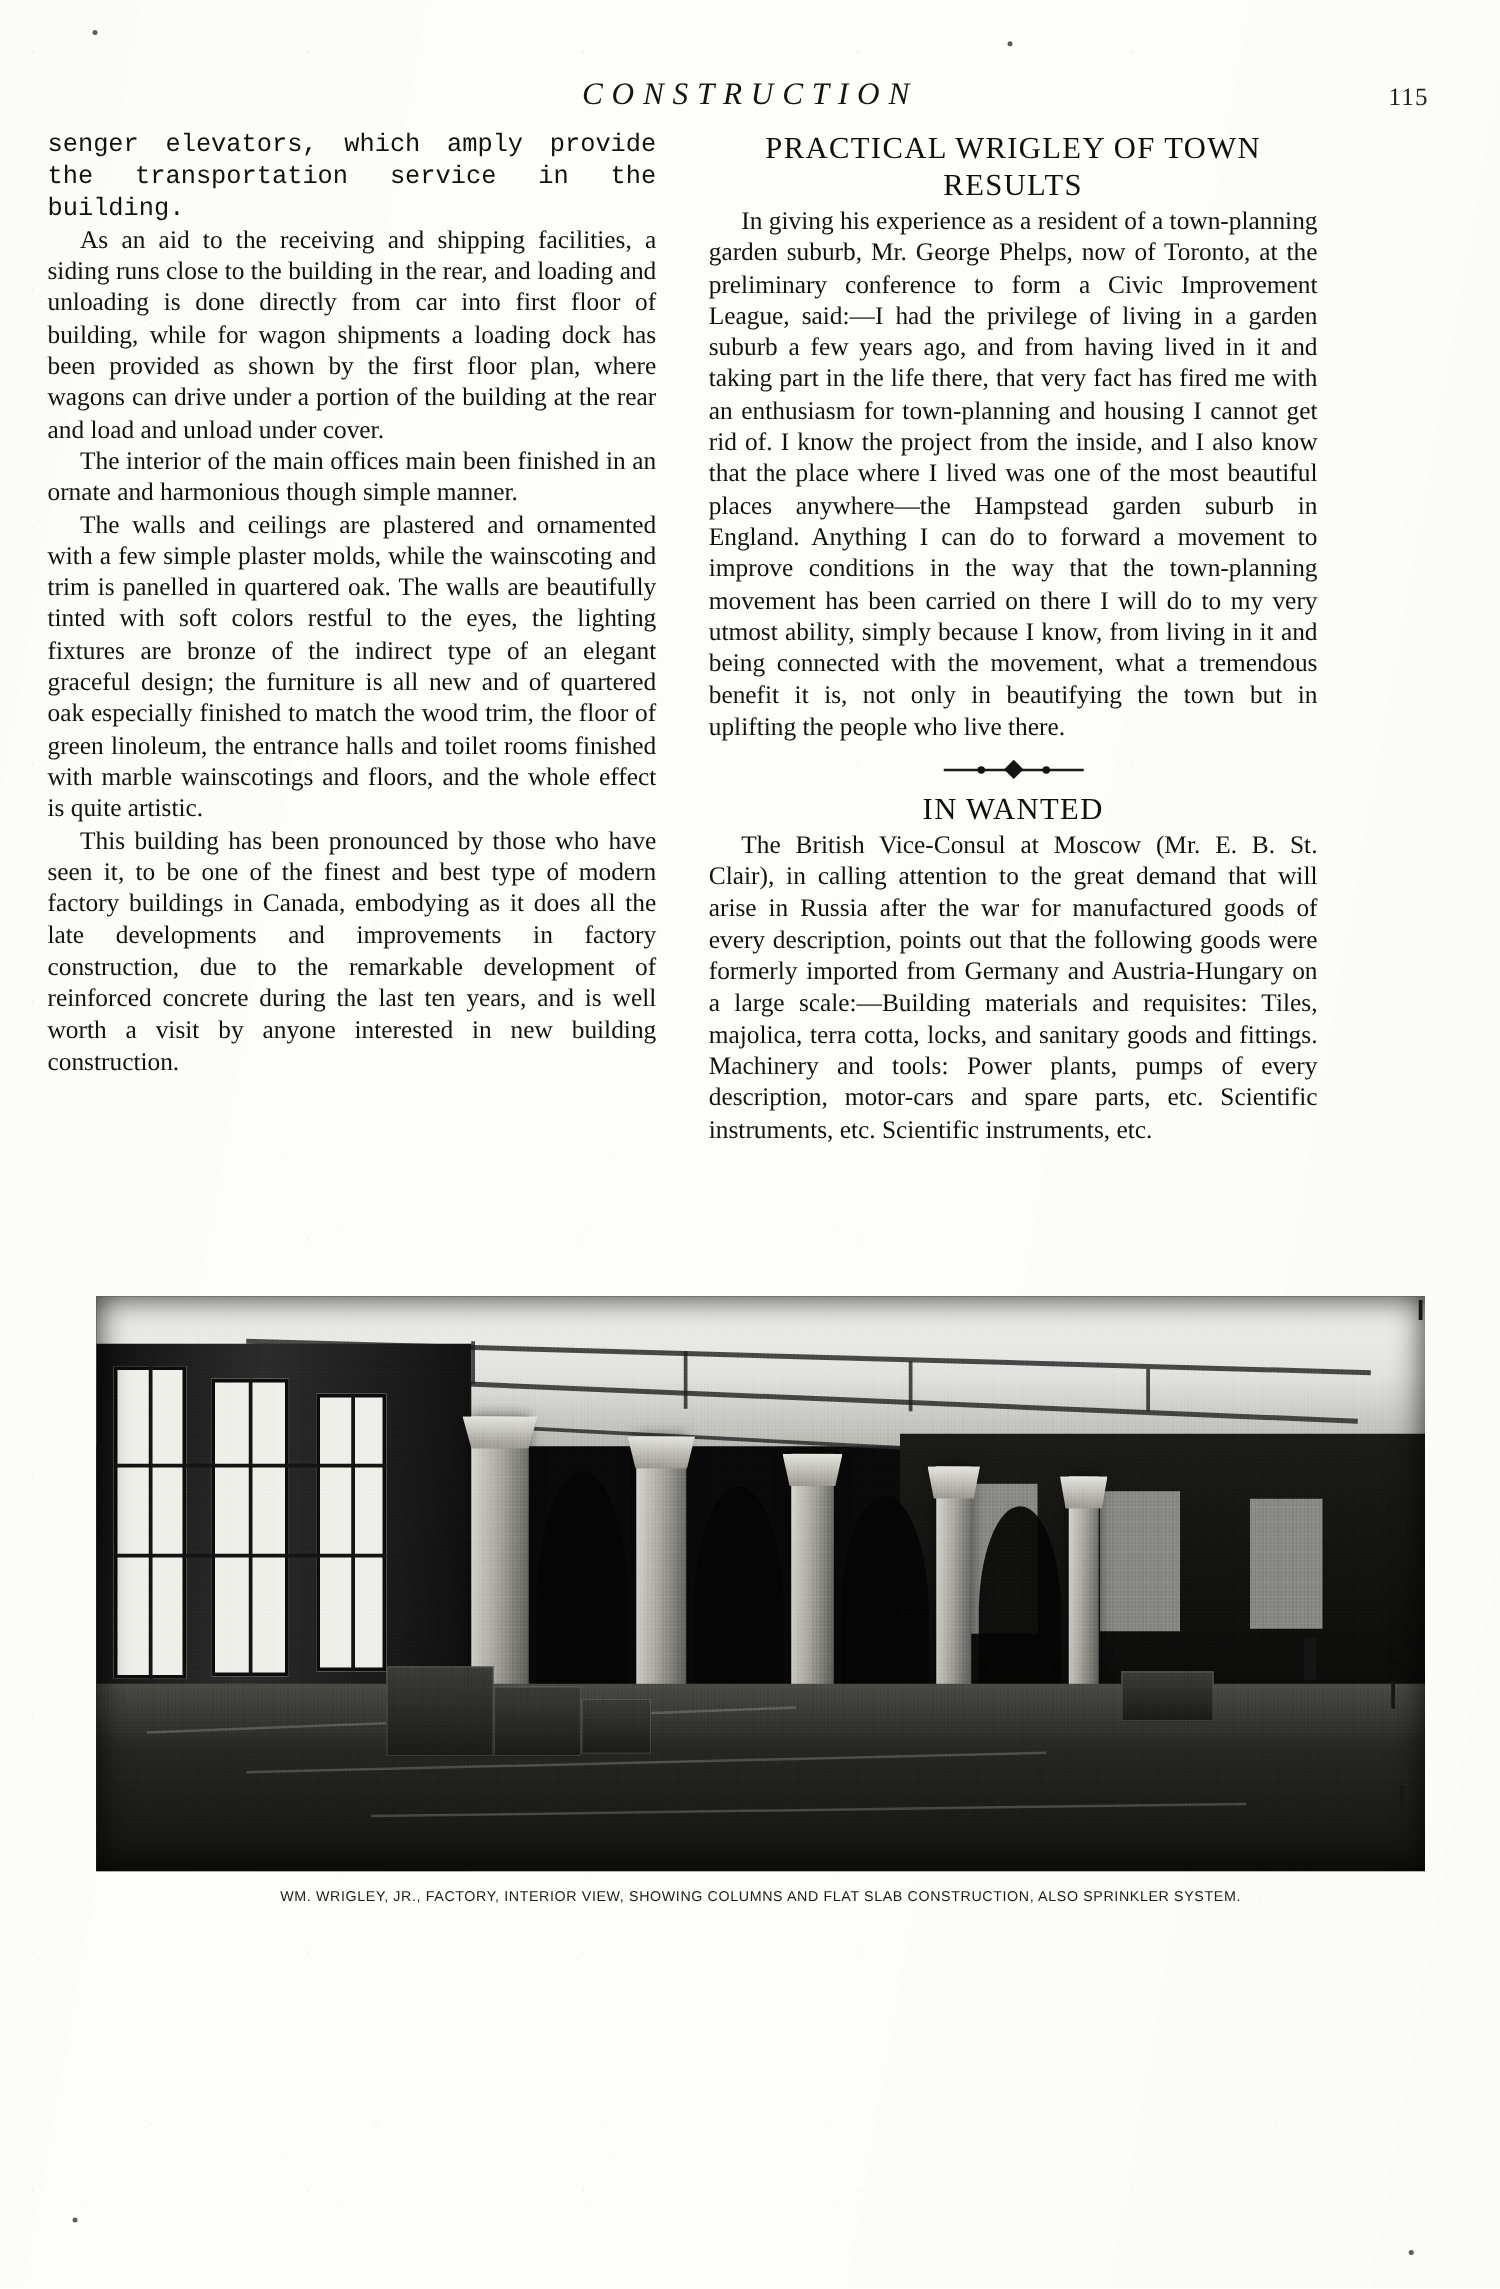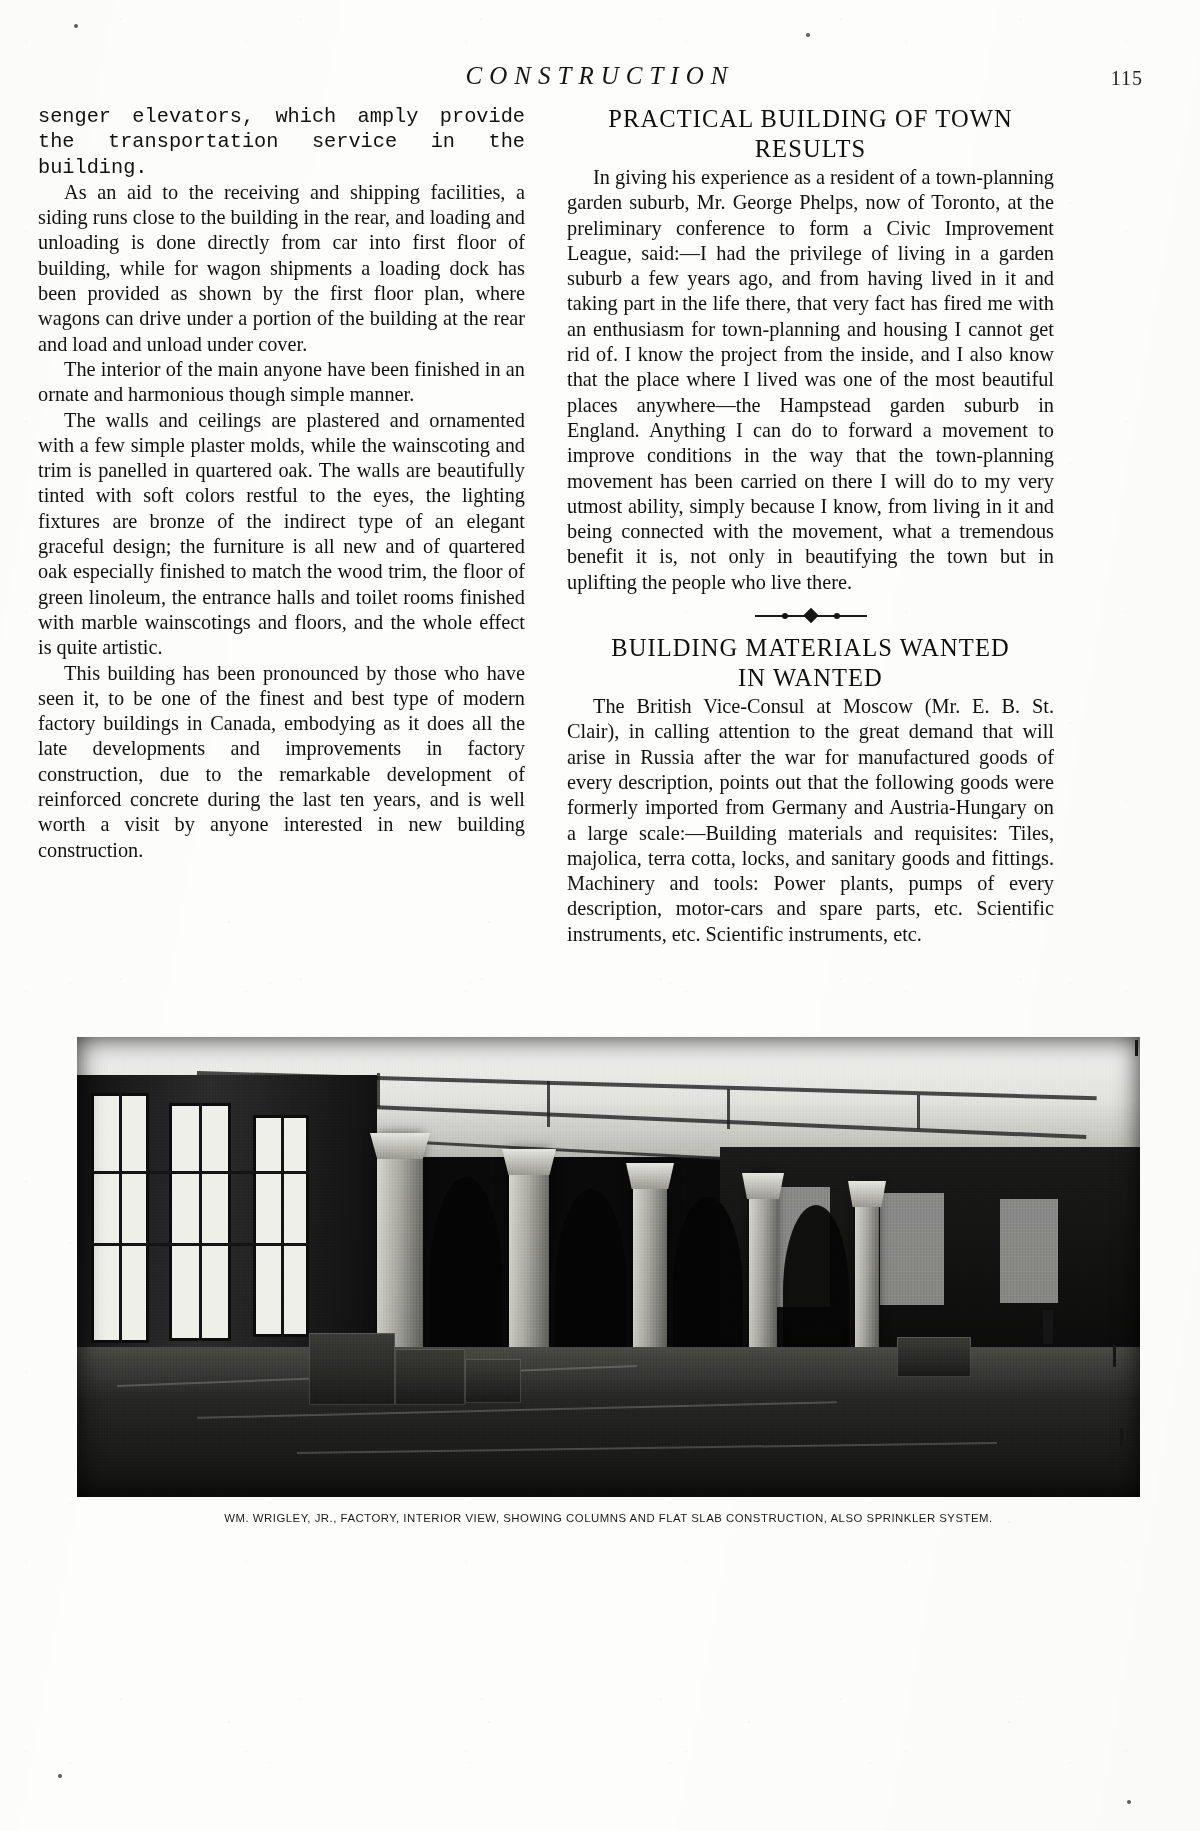--- a/index.html
+++ b/index.html
@@ -320,41 +320,40 @@
   <div class="running-head">
     <div class="journal-title">CONSTRUCTION</div>
     <div class="folio">115</div>
   </div>
 
   <div class="columns">
 
     <div class="col">
       <p class="body nofirst">senger elevators, which amply provide the transportation service in the building.</p>
       <p class="body">As an aid to the receiving and shipping facilities, a siding runs close to the building in the rear, and loading and unloading is done directly from car into first floor of building, while for wagon shipments a loading dock has been provided as shown by the first floor plan, where wagons can drive under a portion of the building at the rear and load and unload under cover.</p>
-      <p class="body">The interior of the main anyone have been finished in an ornate and harmonious though simple manner.</p>
+      <p class="body">The interior of the main offices main been finished in an ornate and harmonious though simple manner.</p>
       <p class="body">The walls and ceilings are plastered and ornamented with a few simple plaster molds, while the wainscoting and trim is panelled in quartered oak. The walls are beautifully tinted with soft colors restful to the eyes, the lighting fixtures are bronze of the indirect type of an elegant graceful design; the furniture is all new and of quartered oak especially finished to match the wood trim, the floor of green linoleum, the entrance halls and toilet rooms finished with marble wainscotings and floors, and the whole effect is quite artistic.</p>
       <p class="body">This building has been pronounced by those who have seen it, to be one of the finest and best type of modern factory buildings in Canada, embodying as it does all the late developments and improvements in factory construction, due to the remarkable development of reinforced concrete during the last ten years, and is well worth a visit by anyone interested in new building construction.</p>
     </div>
 
     <div class="col">
 
       <h2 class="section-head">
-        <span>PRACTICAL BUILDING OF TOWN</span>
+        <span>PRACTICAL WRIGLEY OF TOWN</span>
         <span class="l2">RESULTS</span>
       </h2>
       <p class="body">In giving his experience as a resident of a town-planning garden suburb, Mr. George Phelps, now of Toronto, at the preliminary conference to form a Civic Improvement League, said:—I had the privilege of living in a garden suburb a few years ago, and from having lived in it and taking part in the life there, that very fact has fired me with an enthusiasm for town-planning and housing I cannot get rid of. I know the project from the inside, and I also know that the place where I lived was one of the most beautiful places anywhere—the Hampstead garden suburb in England. Anything I can do to forward a movement to improve conditions in the way that the town-planning movement has been carried on there I will do to my very utmost ability, simply because I know, from living in it and being connected with the movement, what a tremendous benefit it is, not only in beautifying the town but in uplifting the people who live there.</p>
 
       <div class="divider">
         <span class="dot-l"></span>
         <span class="lozenge"></span>
         <span class="dot-r"></span>
       </div>
 
       <h2 class="section-head">
-        <span>BUILDING MATERIALS WANTED</span>
         <span class="l2">IN WANTED</span>
       </h2>
       <p class="body">The British Vice-Consul at Moscow (Mr. E. B. St. Clair), in calling attention to the great demand that will arise in Russia after the war for manufactured goods of every description, points out that the following goods were formerly imported from Germany and Austria-Hungary on a large scale:—Building materials and requisites: Tiles, majolica, terra cotta, locks, and sanitary goods and fittings. Machinery and tools: Power plants, pumps of every description, motor-cars and spare parts, etc. Scientific instruments, etc. Scientific instruments, etc.</p>
 
     </div>
   </div>
 
   <div class="plate">
     <div class="plate-inner">
 

